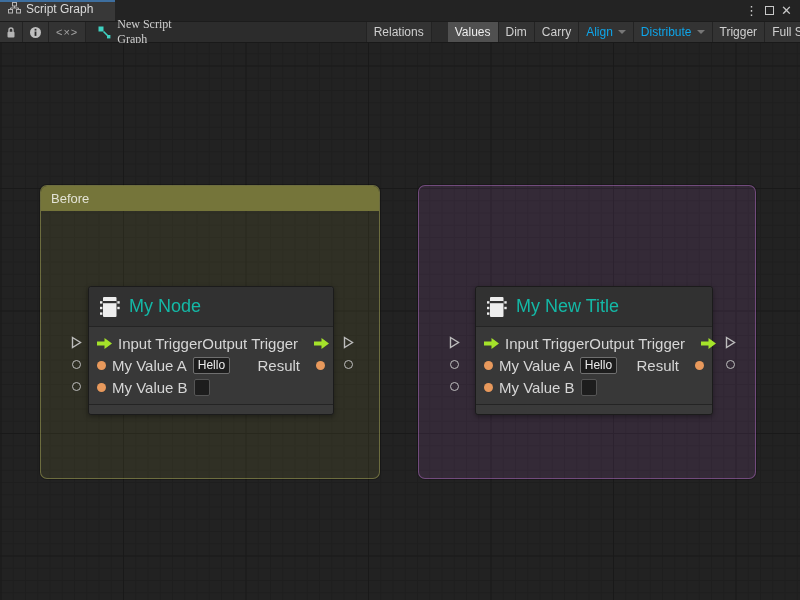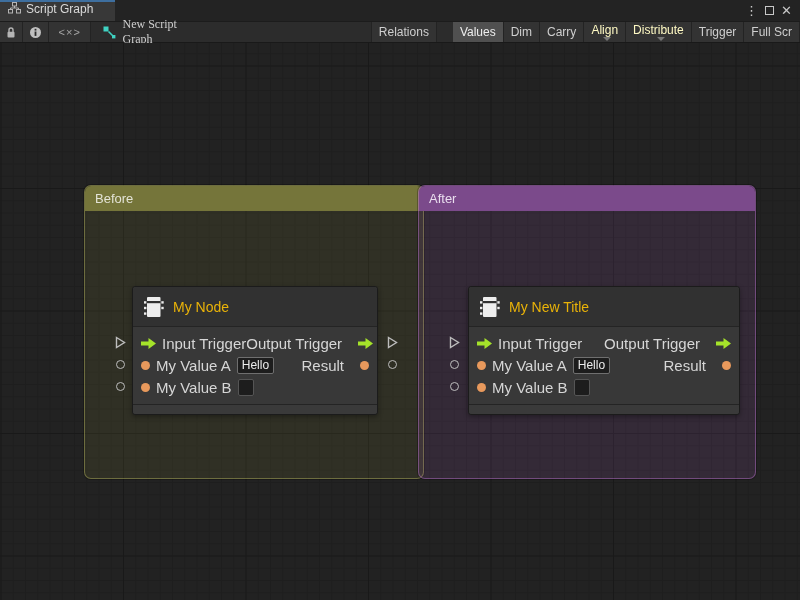--- a/index.html
+++ b/index.html
@@ -14,21 +14,21 @@
   .tab-icon svg { display:block; }
   .win-controls { margin-left:auto; display:flex; align-items:center; gap:7px; padding-right:8px; color:#c8c8c8; }
   .win-controls .glyph { font-size:13px; line-height:1; cursor:default; }
   .maxbox { width:9px; height:9px; border:1.5px solid #c8c8c8; display:inline-block; }
 
   
   .toolbar { position:absolute; left:0; top:21px; right:0; height:22px; background:#2c2c2c; border-top:1px solid #1c1c1c; border-bottom:1px solid #191919; display:flex; align-items:stretch; font-size:12px; }
   .tb-seg { display:flex; align-items:center; justify-content:center; background:#333333; border-right:1px solid #232323; color:#cfcfcf; }
   .tb-btn { padding:0 7px; white-space:nowrap; }
   .tb-btn.active { background:#505050; color:#eee;margin-left:16px; }
-  .tb-btn.disabled { color:#fef9c3;flex-direction:column; }
+  .tb-btn.disabled { color:#0ea5e9; }
   .caret { display:inline-block; margin-left:5px; width:0; height:0; border-left:4px solid transparent; border-right:4px solid transparent; border-top:4px solid #777; vertical-align:middle; }
   .lock-btn { width:23px; } .info-btn { width:26px; } .code-btn { width:68px; color:#a5a5a5; letter-spacing:1px; font-size:11px; }
   .tb-flat { display:flex; align-items:center; background:transparent; }
   .graph-select { gap:6px; padding:0 10px 0 12px; color:#cfcfcf; min-width:110px;font-family:Liberation Serif, serif; }
   .zoom-wrap { gap:11px; padding:0 8px 0 14px; color:#c6c6c6;margin-top:30px; }
   .zoom-track { position:relative; width:82px; height:2px; background:#5a5a5a; border-radius:1px; }
   .zoom-handle { position:absolute; right:-3px; top:-4px; width:10px; height:10px; border-radius:50%; background:#9d9d9d; }
   .tb-spacer { flex:1; }
   .btn-group { display:flex; align-items:stretch; border-left:1px solid #232323; }
 
@@ -39,32 +39,32 @@
       linear-gradient(to right,#191919 1px,transparent 1px),
       linear-gradient(to bottom,#191919 1px,transparent 1px),
       linear-gradient(to right,#1e1e1e 1px,transparent 1px),
       linear-gradient(to bottom,#1e1e1e 1px,transparent 1px);
     background-size:122.5px 100%,100% 122.5px,12.25px 100%,100% 12.25px;
     background-position:0.5px 0,0 22.5px,0.5px 0,0 22.5px;
   }
 
   
   .group { position:absolute; border-radius:7px; }
-  .group-before { left:40px; top:142px; width:340px; height:294px; background:rgba(150,150,60,0.13); border:1px solid rgba(185,185,95,0.45); box-shadow:0 0 0 1px rgba(0,0,0,0.25);margin-left:44px; }
+  .group-before { left:40px; top:142px; width:340px; height:294px; background:rgba(150,150,60,0.13); border:1px solid rgba(185,185,95,0.45); box-shadow:0 0 0 1px rgba(0,0,0,0.25); }
   .group-after  { left:418px; top:142px; width:338px; height:294px; background:rgba(165,95,185,0.14); border:1px solid rgba(190,115,210,0.45); box-shadow:0 0 0 1px rgba(0,0,0,0.25); }
   .group-header { height:25px; border-radius:6px 6px 0 0; display:flex; align-items:center; padding:0 10px; font-size:13px; }
   .gh-before { background:#75753a; color:#e3e3d6; }
   .gh-after  { background:#7b4a8b; color:#e9ddee; }
 
   
   .node { position:absolute; top:100px; background:#383838; border:1px solid #1b1b1b; border-radius:3px; box-shadow:0 2px 5px rgba(0,0,0,0.35); }
   .group-before .node { left:47px; width:246px; }
-  .group-after  .node { left:49px; width:272px; }
+  .group-after  .node { left:56px; width:238px; }
   .node-header { height:40px; background:#313131; border-bottom:1px solid #242424; display:flex; align-items:center; gap:8px; padding:0 10px; border-radius:3px 3px 0 0; }
-  .node-title { font-size:14px; color:#eab308; }
+  .node-title { font-size:18px; color:#14b8a6; }
   .node-body { padding:5px 0 6px; }
   .port-row { height:22px; display:flex; align-items:center; padding:0 8px; }
   .port-in { display:flex; align-items:center; gap:6px; }
   .port-out { margin-left:auto; display:flex; align-items:center; gap:16px; }
   .port-label { font-size:15px; color:#d6d6d6; white-space:nowrap; }
   .dot { width:9px; height:9px; border-radius:50%; background:#e8995c; flex:0 0 auto; }
   .field { background:#1d1d1d; border:1px solid #6f6f6f; border-radius:2px; height:17px; min-width:14px; padding:0 4px; font-size:12px; color:#ececec; line-height:15px; }
   .field-small { width:16px; border-color:#555; }
   .node-footer { height:10px; background:#3a3a3a; border-top:1px solid #242424; border-radius:0 0 3px 3px; }
 
@@ -241,23 +241,20 @@
               <span class="port-label">My Value B</span>
               <span class="field field-small"></span>
             </span>
           </div>
         </div>
         <div class="node-footer"></div>
       </div>
     </div>
 
     <div class="group group-after">
-      <div class="group-header gh-after">
-        <span>After</span>
-      </div>
 
       <div class="ext-col ext-left">
         <div class="ext-row">
           <svg width="11" height="13" viewBox="0 0 11 13">
               <path d="M1.5 1.5 L9.5 6.5 L1.5 11.5 Z" fill="none" stroke="#bdbdbd" stroke-width="1.4"></path>
             </svg>
         </div>
         <div class="ext-row">
             <span class="ring"></span>
           </div>

